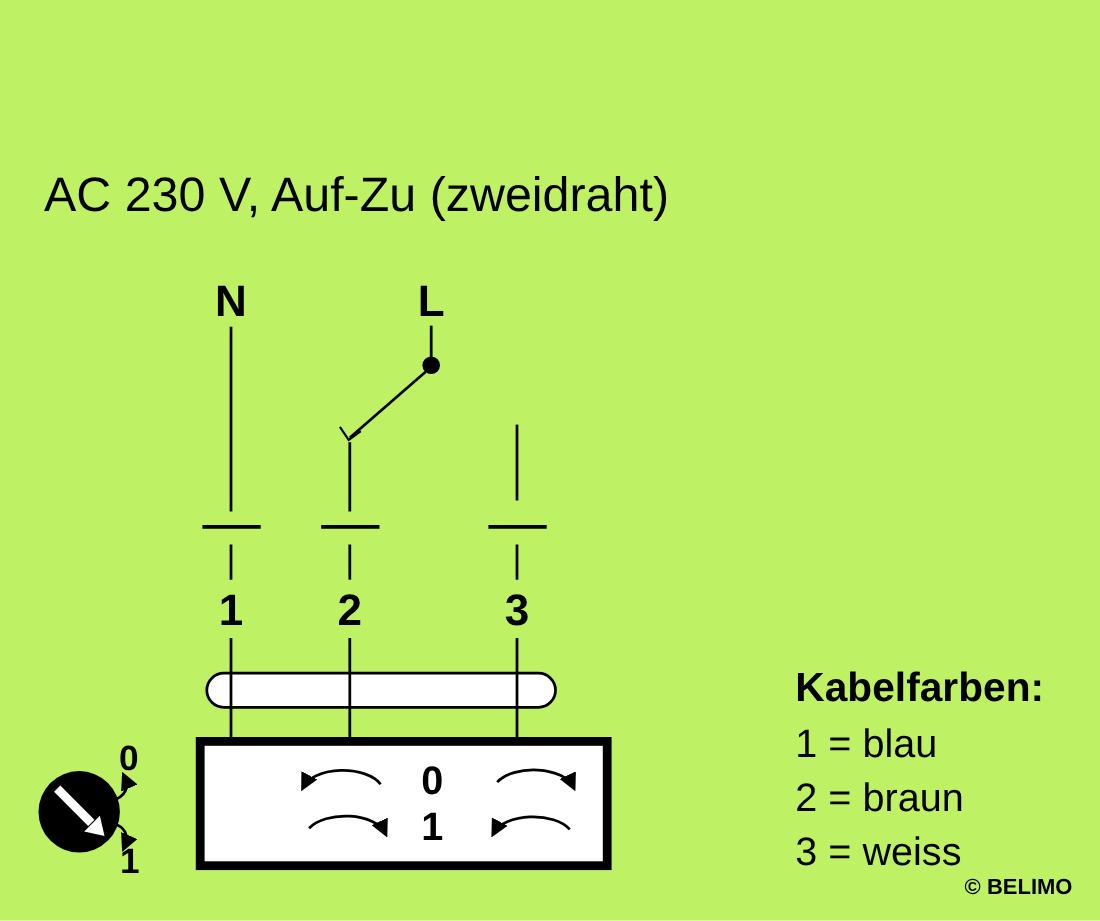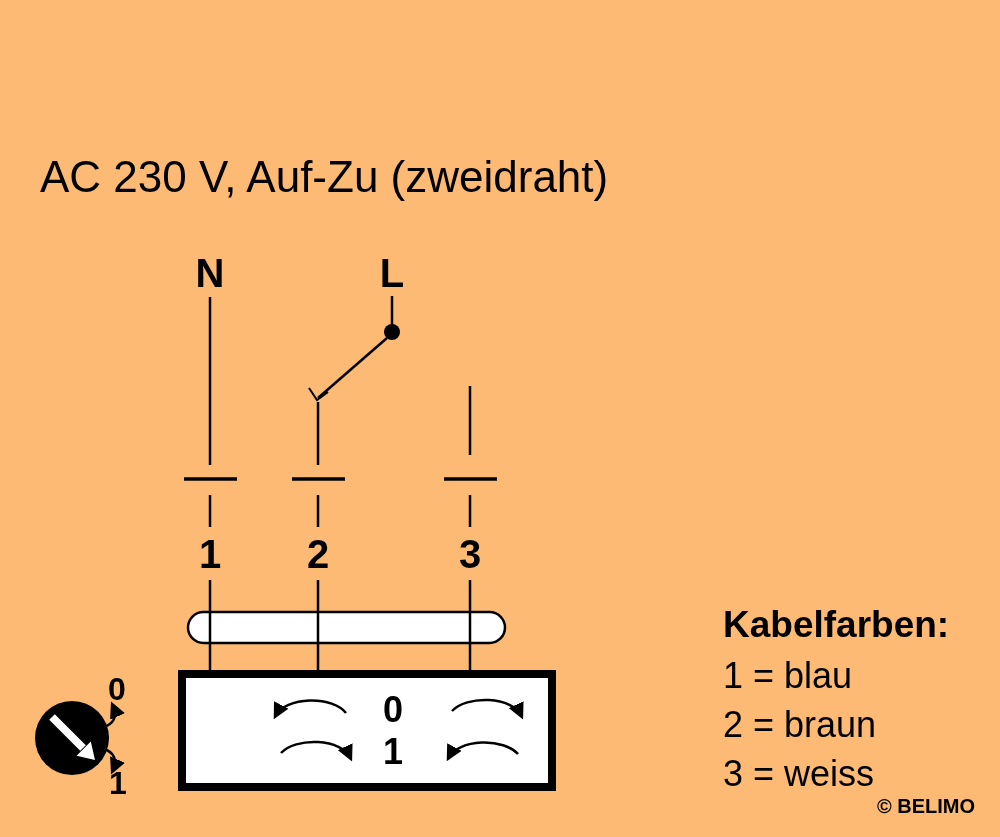--- a/index.html
+++ b/index.html
@@ -7,21 +7,21 @@
     padding: 0;
     background: #ffffff;
     width: 1000px;
     height: 837px;
     overflow: hidden;
   }
   .canvas {
     position: relative;
     width: 1000px;
     height: 837px;
-    background: #fdba74;
+    background: #bef264;
   }
   svg text {
     font-family: "Liberation Sans", sans-serif;
     fill: #000000;
   }
   .title       { font-size: 44px; font-weight: 400; }
   .lbl         { font-size: 40px; font-weight: bold; text-anchor: middle; }
   .boxlbl      { font-size: 36px; font-weight: bold; text-anchor: middle; }
   .knoblbl     { font-size: 32px; font-weight: bold; text-anchor: middle; }
   .legend-head { font-size: 37px; font-weight: bold; }

